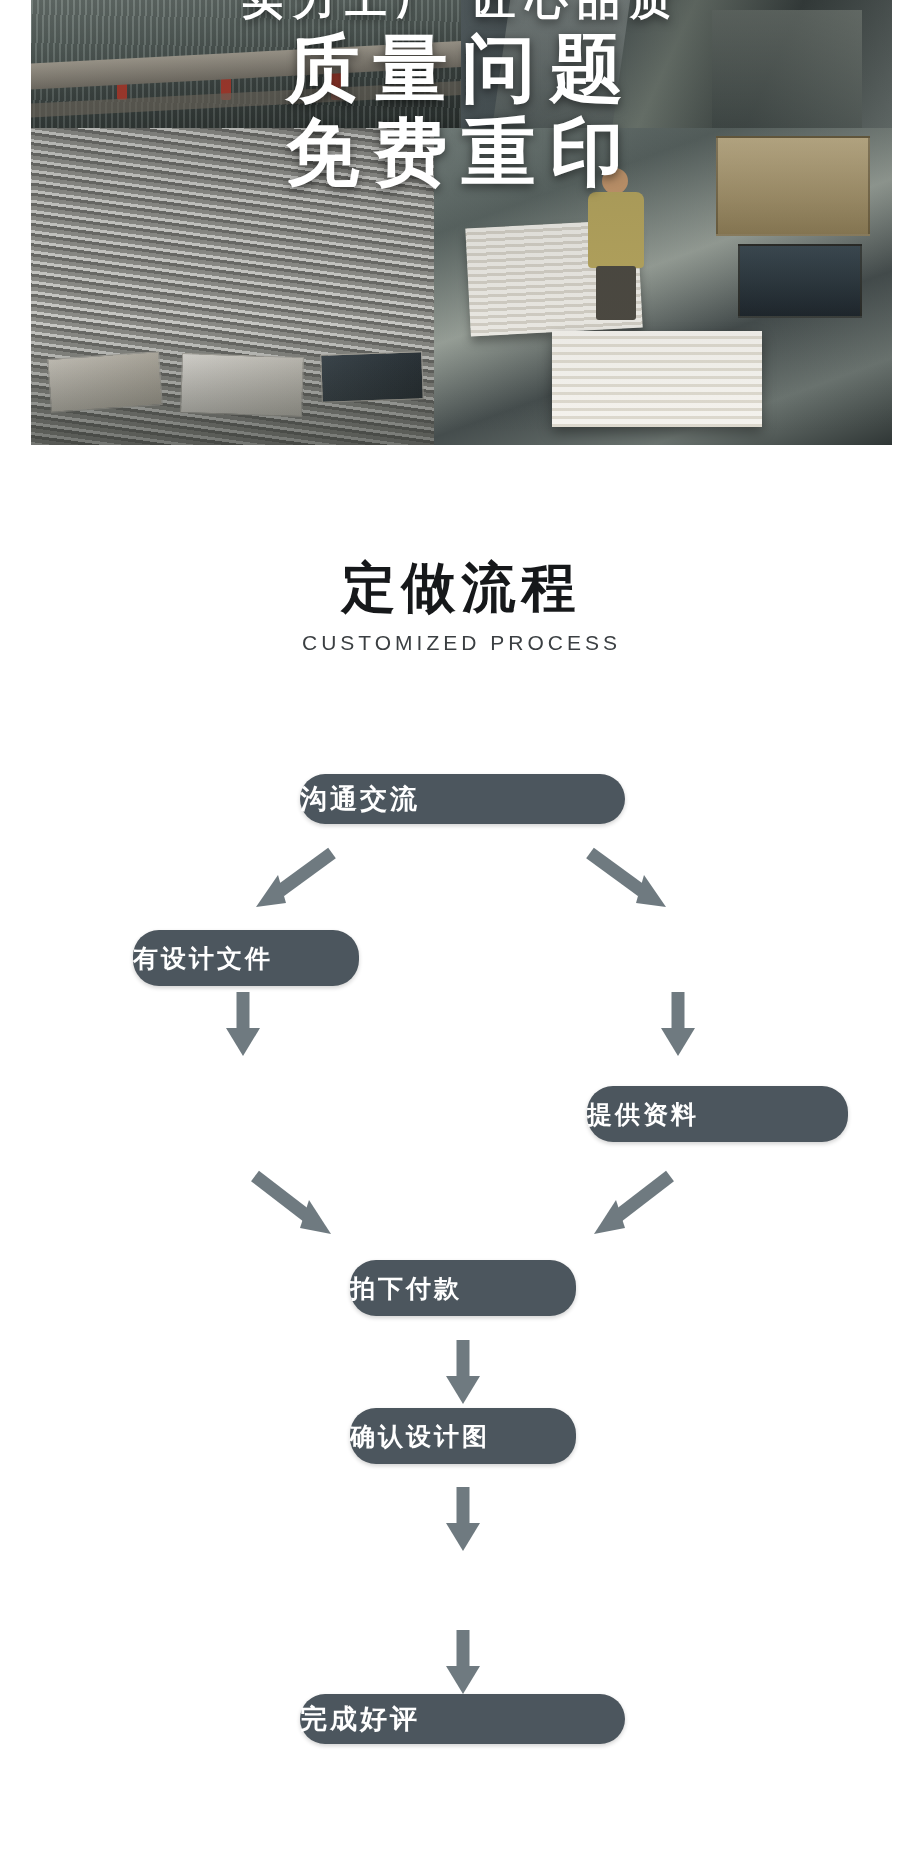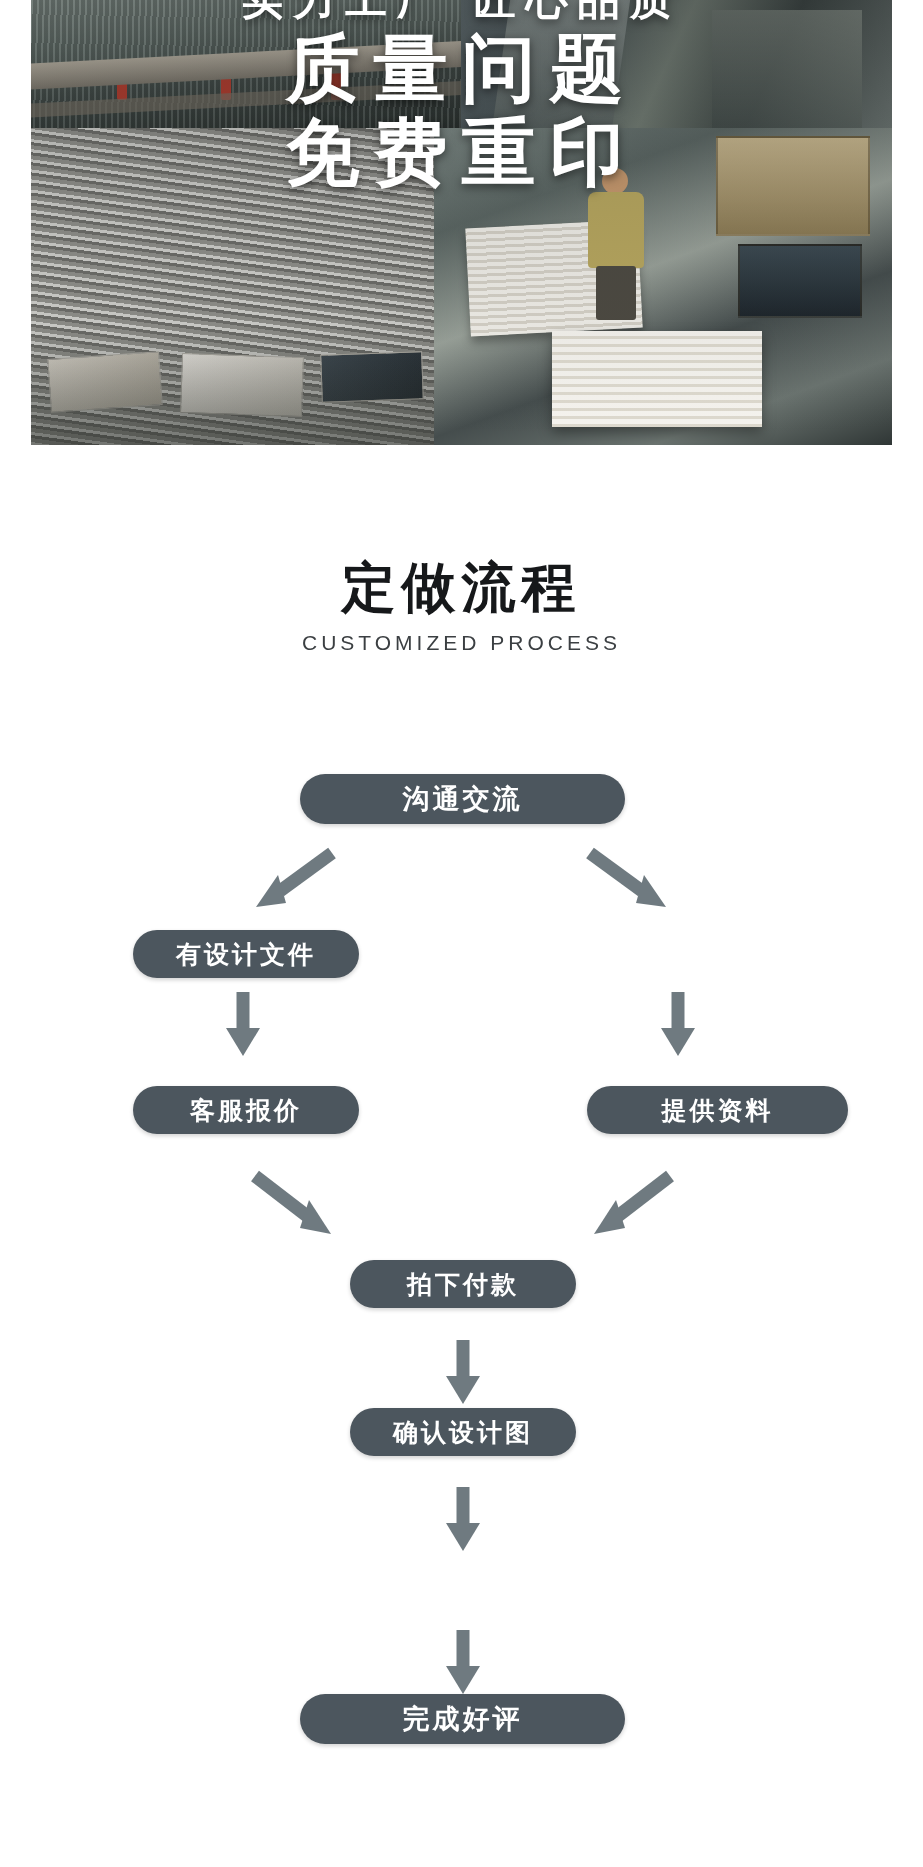--- a/index.html
+++ b/index.html
@@ -179,27 +179,26 @@
   .node {
     position:absolute;
     background:#4c565e;
     color:#ffffff;
     border-radius: 26px;
     font-weight: 800;
     letter-spacing: 3px;
     font-family:"DejaVu Sans","Liberation Sans",sans-serif;
     display:flex;
     align-items:center;
-    justify-content:center;
     box-shadow: 0 2px 4px rgba(0,0,0,.18);
     pointer-events:auto;
     white-space:nowrap;
   }
   .n-sz-lg { height: 50px; font-size: 27px; }
-  .n-sz-md { height: 48px; font-size: 25px; }
+  .n-sz-md { height: 56px; font-size: 25px; }
 
   .arrow {
     position:absolute;
     pointer-events:auto;
   }
   .arrow svg { display:block; }
 </style>
 </head>
 <body>
 
@@ -324,23 +323,20 @@
 
   <div class="node n-sz-lg" style="left:300px; top:774px; width:325px;">
     <span>沟通交流</span>
   </div>
 
   <div class="node n-sz-md" style="left:133px; top:930px; width:226px;">
     <span>有设计文件</span>
   </div>
 
 
-  <div class="node n-sz-md" style="left:133px; top:1086px; width:226px;">
-    <span>客服报价</span>
-  </div>
 
   <div class="node n-sz-md" style="left:587px; top:1086px; width:261px;">
     <span>提供资料</span>
   </div>
 
   <div class="node n-sz-md" style="left:350px; top:1408px; width:226px;">
     <span>确认设计图</span>
   </div>
 
   <div class="node n-sz-md" style="left:350px; top:1260px; width:226px;">

